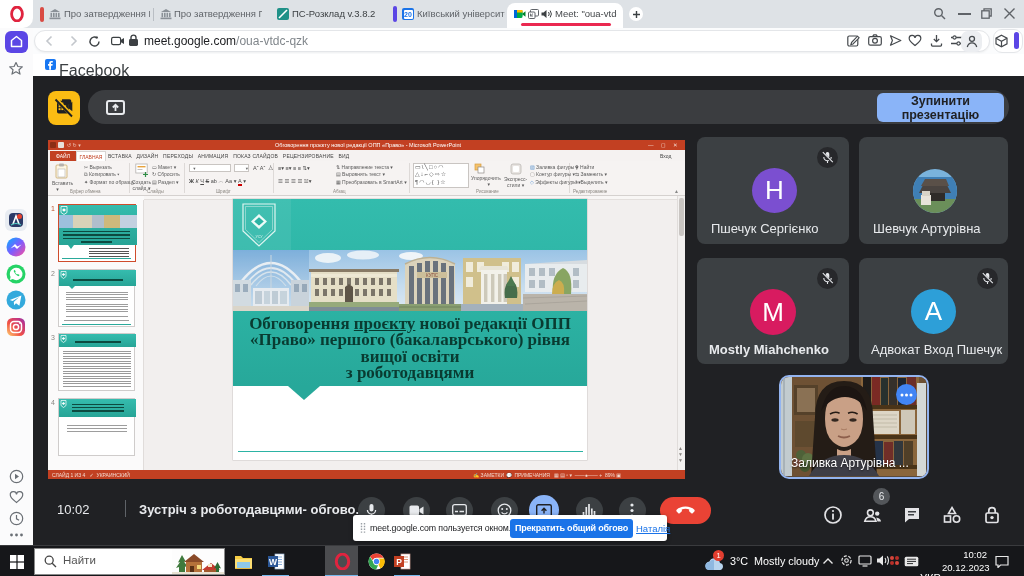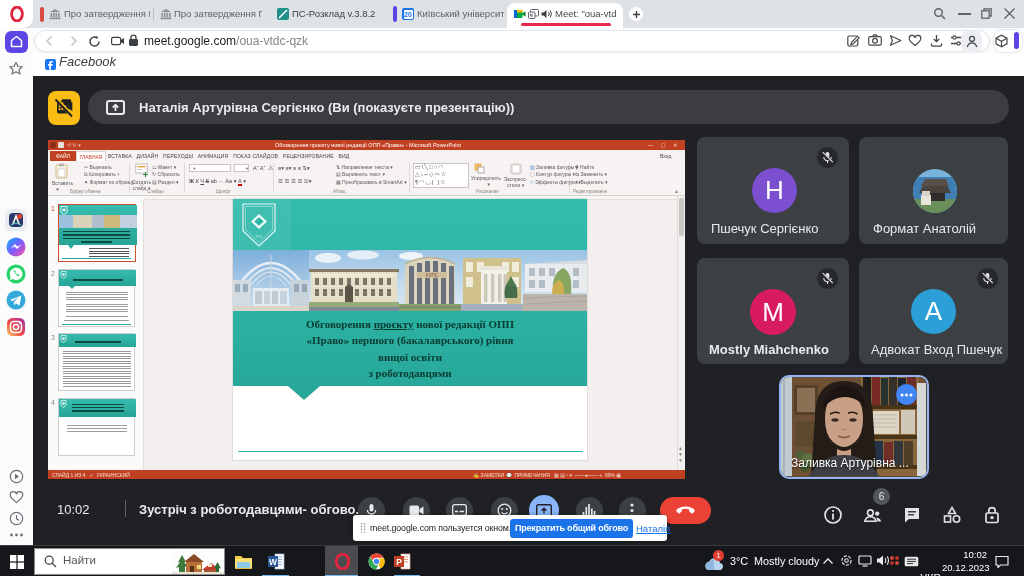--- a/index.html
+++ b/index.html
@@ -217,21 +217,21 @@
         </svg>
     </div>
     <div class="abs" style="left:981px;top:4px;width:5px;height:17px;background:#5b46e5;border-radius:2.5px;"></div>
   </div>
   <div class="abs" id="bookmarks">
     <div class="abs" style="left:11.5px;top:4.5px;width:11px;height:11px;background:#1877f2;border-radius:2px;">
       <svg width="11" height="11" viewBox="0 0 11 11">
           <path d="M7.8 3.4H6.6c-0.3 0-0.6 0.3-0.6 0.7v1h1.7l-0.3 1.6H6v4H4.2v-4H3V5.1h1.2V4c0-1.2 0.8-2 2-2h1.6z" fill="#fff"></path>
         </svg>
     </div>
-    <div class="abs" style="left:26px;top:0;font-size:13px;color:#3c4043;font-style:italic;">Facebook</div>
+    <div class="abs" style="left:26px;top:8px;font-size:16px;color:#3c4043;">Facebook</div>
   </div>
   <div class="abs" id="sidebar">
 
     <div class="abs" style="left:5px;top:3px;width:23px;height:22px;background:#5b46e5;border-radius:6px;">
       <svg width="23" height="22" viewBox="0 0 23 22">
           <path d="M11.5 5.5l5 4v6h-10v-6z" fill="none" stroke="#fff" stroke-width="1.5" stroke-linejoin="round"></path>
         </svg>
     </div>
 
     <div class="abs" style="left:8px;top:33px;width:16px;height:16px;">
@@ -338,21 +338,21 @@
           <path d="M7.5 7.5L24.5 25" stroke="#fbbc13" stroke-width="3.6"></path>
           <path d="M7.5 8.5L24 25.5" stroke="#1f2023" stroke-width="1.9"></path>
         </svg>
     </div>
     <div class="abs" style="left:73px;top:24px;width:19px;height:15px;">
       <svg width="19" height="15" viewBox="0 0 19 15">
           <rect x="1" y="1" width="17" height="13" rx="2" fill="none" stroke="#e8eaed" stroke-width="2"></rect>
           <path d="M9.5 11V5.5M6.8 7.5L9.5 4.8l2.7 2.7" stroke="#e8eaed" stroke-width="1.8" fill="none"></path>
         </svg>
     </div>
-    <div class="abs" style="left:106px;top:24px;font-size:13px;font-weight:bold;color:#e8eaed;">Наталія Артурівна Сергієнко (Ви (показуєте презентацію))</div>
+    <div class="abs" style="left:844px;top:17px;width:127px;height:29px;background:#8ab4f8;border-radius:6px;color:#202124;font-size:12.5px;font-weight:bold;text-align:center;line-height:14px;padding-top:1px;">Зупинити<br>презентацію</div>
 
     <div class="abs tile" style="left:664px;top:61px;width:152px;height:107px;"></div>
     <div class="abs tile" style="left:826px;top:61px;width:149px;height:107px;"></div>
     <div class="abs tile" style="left:664px;top:182px;width:152px;height:106px;"></div>
     <div class="abs tile" style="left:826px;top:182px;width:149px;height:106px;"></div>
     <div class="abs avat" style="left:719px;top:92px;width:45px;height:45px;background:#7b4fd0;font-size:26px;">H</div>
     <div class="abs" style="left:880px;top:93px;width:44px;height:44px;border-radius:50%;overflow:hidden;">
       <svg width="44" height="44" viewBox="0 0 44 44">
           <rect width="44" height="44" fill="#7ab3dc"></rect>
           <rect x="0" y="8" width="44" height="22" fill="#3f7fb5"></rect>
@@ -386,21 +386,21 @@
     <div class="abs cbtn" style="left:944px;top:192px;width:21px;height:21px;background:#27282b;">
       <svg width="13" height="13" viewBox="0 0 13 13">
           <rect x="4.7" y="1" width="3.6" height="6.4" rx="1.8" fill="#e8eaed"></rect>
           <path d="M2.8 6a3.7 3.7 0 0 0 7.4 0M6.5 9.7V12" stroke="#e8eaed" stroke-width="1.1" fill="none"></path>
           <path d="M1.5 1.5L11.5 11.5" stroke="#27282b" stroke-width="2.4"></path>
           <path d="M1.8 1.2L11.8 11.2" stroke="#e8eaed" stroke-width="1.1"></path>
         </svg>
     </div>
 
     <div class="abs tname" style="left:678px;top:145px;">Пшечук Сергієнко</div>
-    <div class="abs tname" style="left:840px;top:145px;">Формат Анатолій</div>
+    <div class="abs tname" style="left:840px;top:145px;">Шевчук Артурівна</div>
     <div class="abs tname" style="left:676px;top:266px;font-weight:bold;">Mostly Miahchenko</div>
     <div class="abs tname" style="left:838px;top:266px;">Адвокат Вход Пшечук</div>
 
     <div class="abs" style="left:746px;top:299px;width:150px;height:104px;border:2.5px solid #93b4f0;border-radius:10px;overflow:hidden;background:#5c4a38;">
       <svg width="145" height="99" viewBox="0 0 145 99">
         <rect width="145" height="99" fill="#6e5134"></rect>
         <rect x="0" y="0" width="11" height="99" fill="#c2cbcf"></rect>
         <rect x="2" y="0" width="2" height="99" fill="#a8b2b8"></rect>
         <rect x="13" y="8" width="24" height="30" fill="#55412a"></rect>
         <rect x="16" y="11" width="18" height="24" fill="#8a7154"></rect>
@@ -851,21 +851,21 @@
               <rect x="340" y="30" width="6" height="8"></rect>
             </g>
           <path d="M330 18 Q340 22 338 44 L320 44 Q318 24 330 18z" fill="#7a9a4e"></path>
           <path d="M326 30 Q332 32 331 44 L319 44 Q319 33 326 30z" fill="#c8a438"></path>
           <rect x="290" y="44" width="64" height="17" fill="#b4aca0"></rect>
           <path d="M290 48l64-2M292 54l62-3" stroke="#9d968c" stroke-width="0.8"></path>
           <rect width="354" height="61" fill="#e8edf2" opacity="0.13"></rect>
         </svg>
       </div>
 
-      <div class="abs" style="left:0;top:117px;width:354px;text-align:center;font-family:'Liberation Serif',serif;font-weight:bold;font-size:11px;line-height:16.4px;color:#093b31;">Обговорення <span style="text-decoration:underline;">проєкту</span> нової редакції ОПП<br>«Право» першого (бакалаврського) рівня<br>вищої освіти<br>з роботодавцями</div>
+      <div class="abs" style="left:0;top:117px;width:354px;text-align:center;font-family:'Liberation Serif',serif;font-weight:bold;font-size:17px;line-height:16.4px;color:#093b31;">Обговорення <span style="text-decoration:underline;">проєкту</span> нової редакції ОПП<br>«Право» першого (бакалаврського) рівня<br>вищої освіти<br>з роботодавцями</div>
 
       <div class="abs" style="left:55px;top:186.5px;width:0;height:0;border-left:16px solid transparent;border-right:16px solid transparent;border-top:14px solid #27a89a;"></div>
 
       <div class="abs" style="left:5px;top:252px;width:345px;height:1.2px;background:#2cb3a4;"></div>
     </div>
   </div>
   <div class="abs" id="taskbar">
 
     <div class="abs" style="left:10px;top:9px;width:14px;height:14px;">
       <svg width="14" height="14" viewBox="0 0 14 14">

